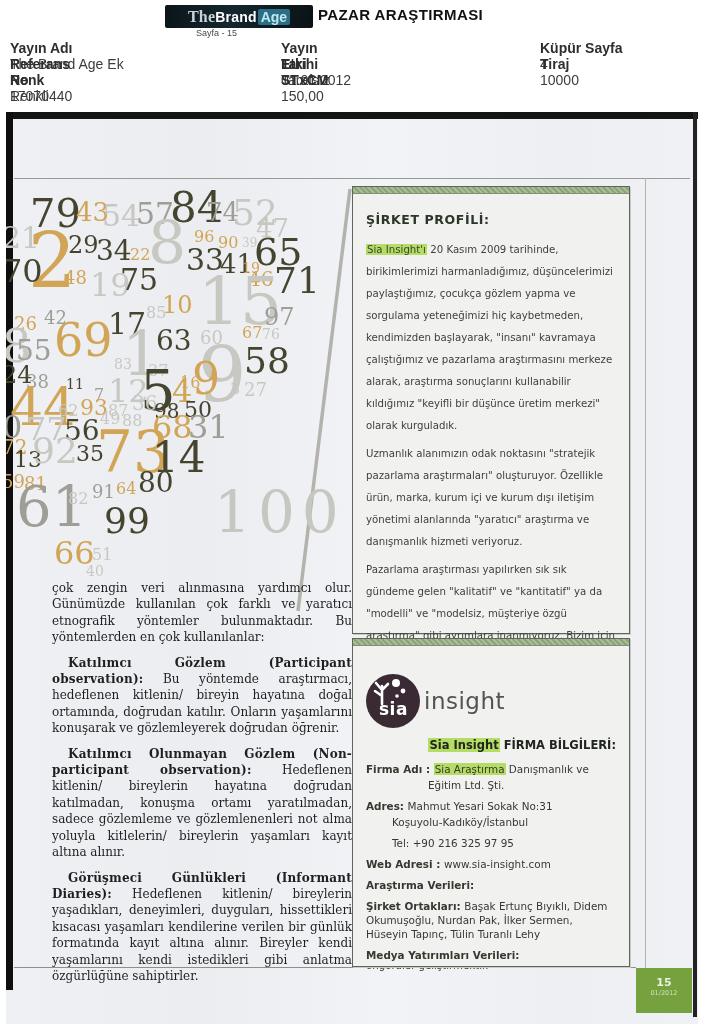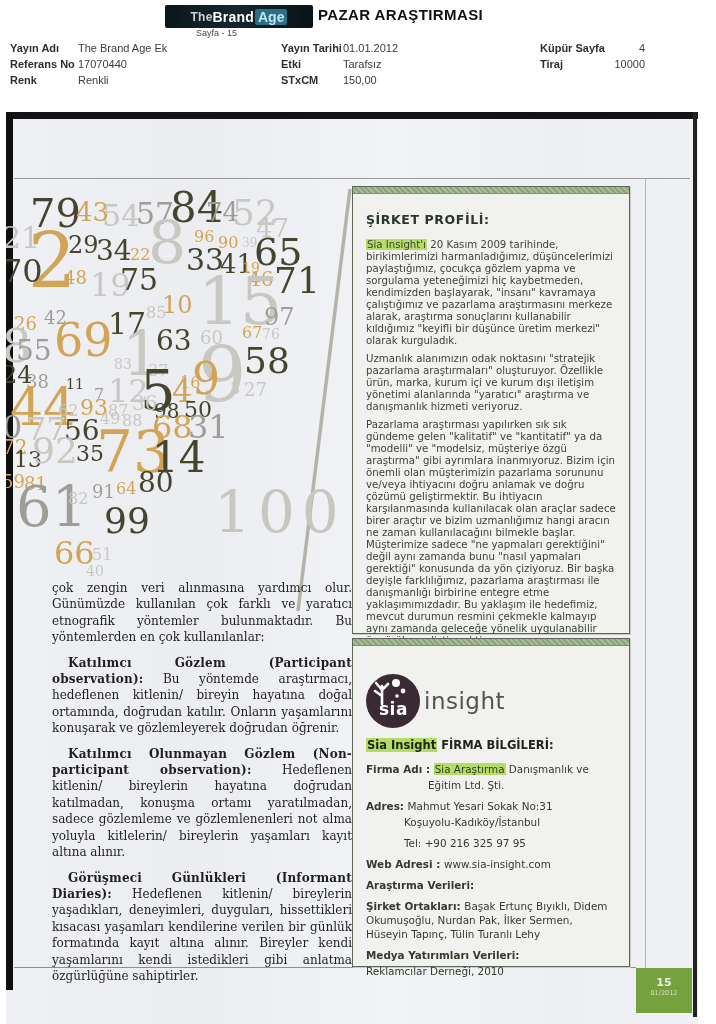--- a/index.html
+++ b/index.html
@@ -3,27 +3,27 @@
 <meta charset="utf-8">
 <style>
   html,body{margin:0;padding:0;}
   body{width:716px;height:1024px;background:#ffffff;position:relative;overflow:hidden;
        font-family:"Liberation Sans",sans-serif;}
   .abs{position:absolute;}
 
   
   .logo-box{left:165px;top:5px;width:148px;height:23px;background:linear-gradient(100deg,#0b151a 0%,#14262e 45%,#0a1216 100%);
             display:flex;align-items:center;justify-content:center;border-radius:2px;}
-  .logo-the{color:#c7d3d8;font-size:12px;font-weight:bold;letter-spacing:.2px;}
+  .logo-the{color:#c7d3d8;font-size:16px;font-weight:bold;letter-spacing:.2px;font-family:Liberation Serif, serif;}
   .logo-brand{color:#ffffff;font-size:14px;font-weight:bold;letter-spacing:.2px;}
   .logo-age{color:#bfe6f2;font-size:14px;font-weight:bold;background:#2b6f86;border-radius:2px;padding:0 3px;margin-left:1px;}
   .logo-sub{left:196px;top:28px;font-size:9px;color:#4a4a4a;}
   .clip-title{left:318px;top:6px;font-size:15px;font-weight:bold;color:#111;letter-spacing:.4px;margin:0;}
   .meta-col{display:flex;flex-direction:column;}
-  .meta-row{display:flex;height:16px;line-height:16px;font-size:11px;color:#3c3c3c;}
+  .meta-row{display:flex;height:16px;line-height:16px;font-size:14px;color:#3c3c3c;flex-direction:column;}
   .meta-label{font-weight:bold;color:#2e2e2e;}
   .m1{left:10px;top:40px;} .m1 .meta-label{width:68px;}
   .m2{left:281px;top:40px;} .m2 .meta-label{width:62px;}
   .m3{left:540px;top:40px;width:105px;} .m3 .meta-row{justify-content:space-between;}
 
   
   .scan{left:6px;top:112px;width:692px;height:912px;overflow:hidden;
         background:linear-gradient(90deg,#eff0f4 0%,#ecedf1 28%,#f2f3f6 55%,#edeff2 80%,#f0f1f4 100%);}
   .scan-top{left:0;top:0;width:692px;height:7px;background:#141414;}
   .scan-left{left:0;top:0;width:7px;height:878px;background:#0f0f0f;}
@@ -47,36 +47,36 @@
   .article b{letter-spacing:.2px;}
 
   
   .gbox{border:1.5px solid #5c6756;background:#f1f2ef;
         box-shadow:1px 1px 0 #c9cbc4;}
   .gbar{height:6px;background:repeating-linear-gradient(45deg,#8da37c 0 2px,#a9bb97 2px 4px);
         border-bottom:1px solid #7d9370;}
   .profile{left:346px;top:74px;width:276px;height:446px;}
   .profile-inner{padding:14px 13px 0 13px;font-family:"DejaVu Sans",sans-serif;}
   .profile-title{font-size:12.5px;font-weight:bold;color:#2c352a;letter-spacing:.6px;margin:4px 0 12px 0;}
-  .profile-inner p{font-size:10.2px;line-height:12px;color:#3b4138;margin:0 0 6px 0;}
+  .profile-inner p{font-size:10.2px;line-height:22px;color:#3b4138;margin:0 0 6px 0;}
   .hl{background:#b5dd66;padding:0 1px;}
 
   .company{left:346px;top:526px;width:276px;height:327px;}
   .company-inner{padding:26px 13px 0 13px;font-family:"DejaVu Sans",sans-serif;font-size:10.4px;
                  color:#35392f;line-height:14px;}
   .logo-row{display:flex;align-items:center;margin:2px 0 10px 0;}
   .sia-circle{width:54px;height:54px;border-radius:50%;background:#3a2a33;position:relative;flex:0 0 54px;}
   .sia-word{position:absolute;left:13px;top:28px;color:#ffffff;font-weight:bold;font-size:17px;
             letter-spacing:.5px;font-family:"DejaVu Sans",sans-serif;}
   .insight-word{font-size:23px;color:#55534e;margin-left:4px;letter-spacing:.5px;font-family:"DejaVu Sans",sans-serif;}
-  .co-heading{font-size:11.5px;font-weight:bold;color:#20251d;margin:0 0 10px 0;}
+  .co-heading{font-size:11.5px;font-weight:bold;color:#20251d;margin:0 0 10px 0;text-align:right;}
   .co-line{margin:0 0 2px 0;}
   .co-gap{margin-top:7px;}
   .co-ind{margin-left:62px;}
-  .co-ind2{margin-left:38px;}
+  .co-ind2{margin-left:26px;}
   .co-bold{font-weight:bold;}
 
   
   .pagenum{left:630px;top:856px;width:56px;height:45px;background:#76a13f;color:#e9f1dc;
            text-align:center;font-family:"DejaVu Sans",sans-serif;}
   .pn-big{font-size:11px;font-weight:bold;margin-top:8px;}
   .pn-small{font-size:6.5px;color:#d3e2bc;}
 </style>
 </head>
 <body>
@@ -276,21 +276,20 @@
         <p class="co-line co-gap"><span class="co-bold">Adres: </span><span>Mahmut Yesari Sokak No:31</span></p>
         <p class="co-line co-ind2">Koşuyolu-Kadıköy/İstanbul</p>
         <p class="co-line co-ind2 co-gap">Tel: +90 216 325 97 95</p>
 
         <p class="co-line co-gap"><span class="co-bold">Web Adresi : </span><span>www.sia-insight.com</span></p>
 
         <p class="co-line co-gap co-bold">Araştırma Verileri:</p>
 
         <p class="co-line co-gap"><span class="co-bold">Şirket Ortakları: </span><span>Başak Ertunç Bıyıklı, Didem Okumuşoğlu, Nurdan Pak, İlker Sermen, Hüseyin Tapınç, Tülin Turanlı Lehy</span></p>
         <p class="co-line co-gap co-bold">Medya Yatırımları Verileri:</p>
-        <p class="co-line">Reklamcılar Derneği, 2010</p>
       </div>
     </aside>
 
     <div class="abs pagenum">
       <div class="pn-big">15</div>
       <div class="pn-small">01/2012</div>
     </div>
   </div>
 </div>
 

